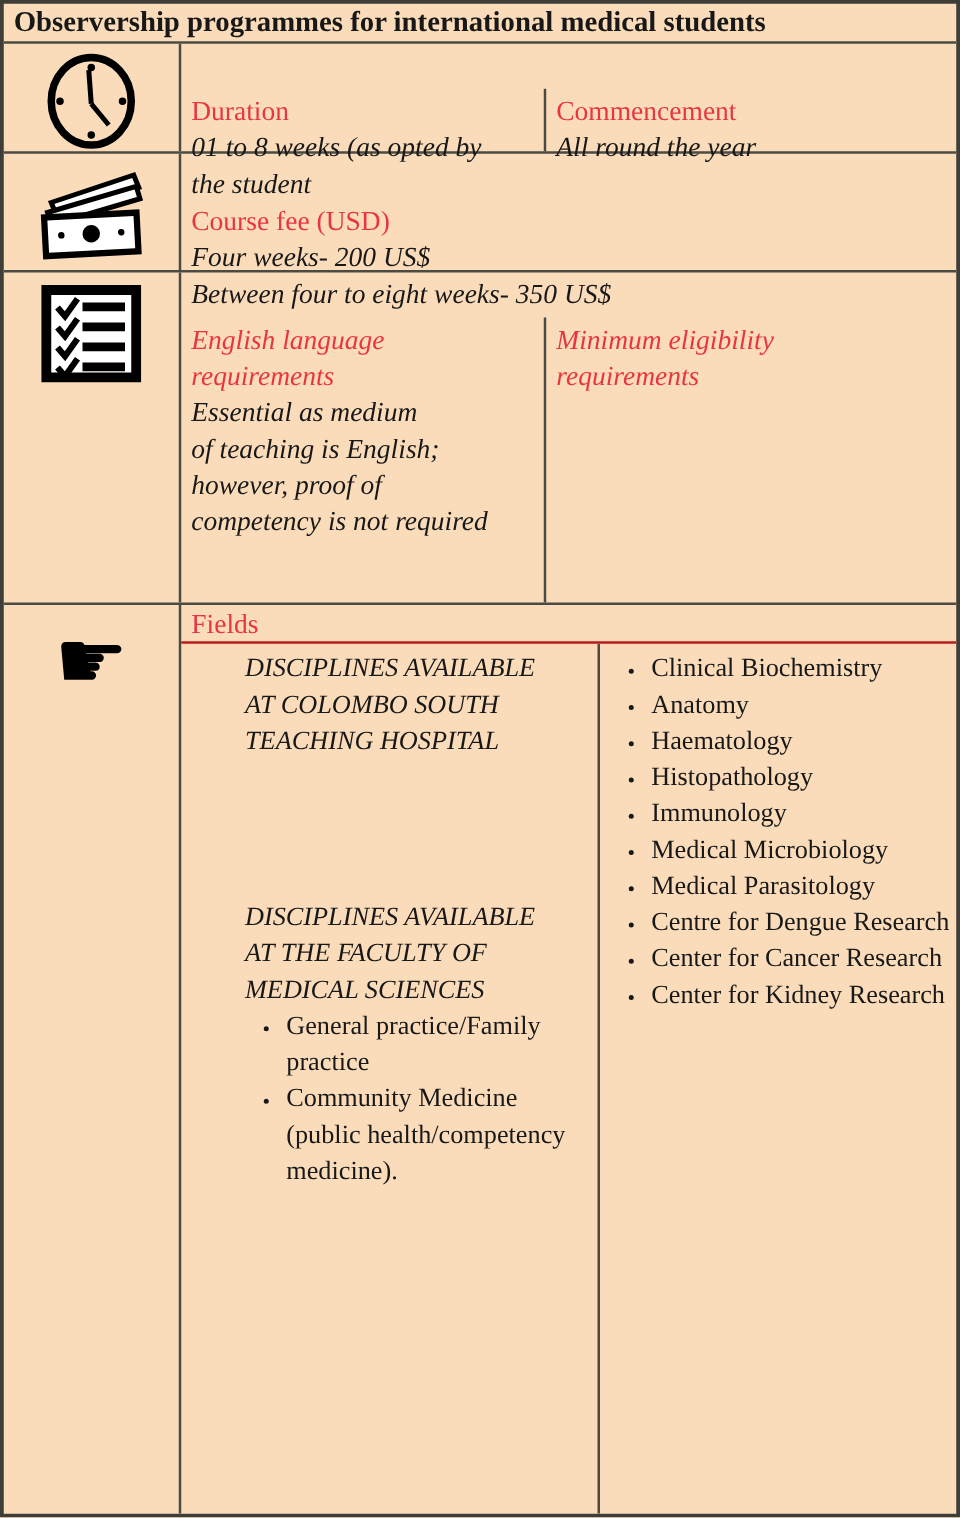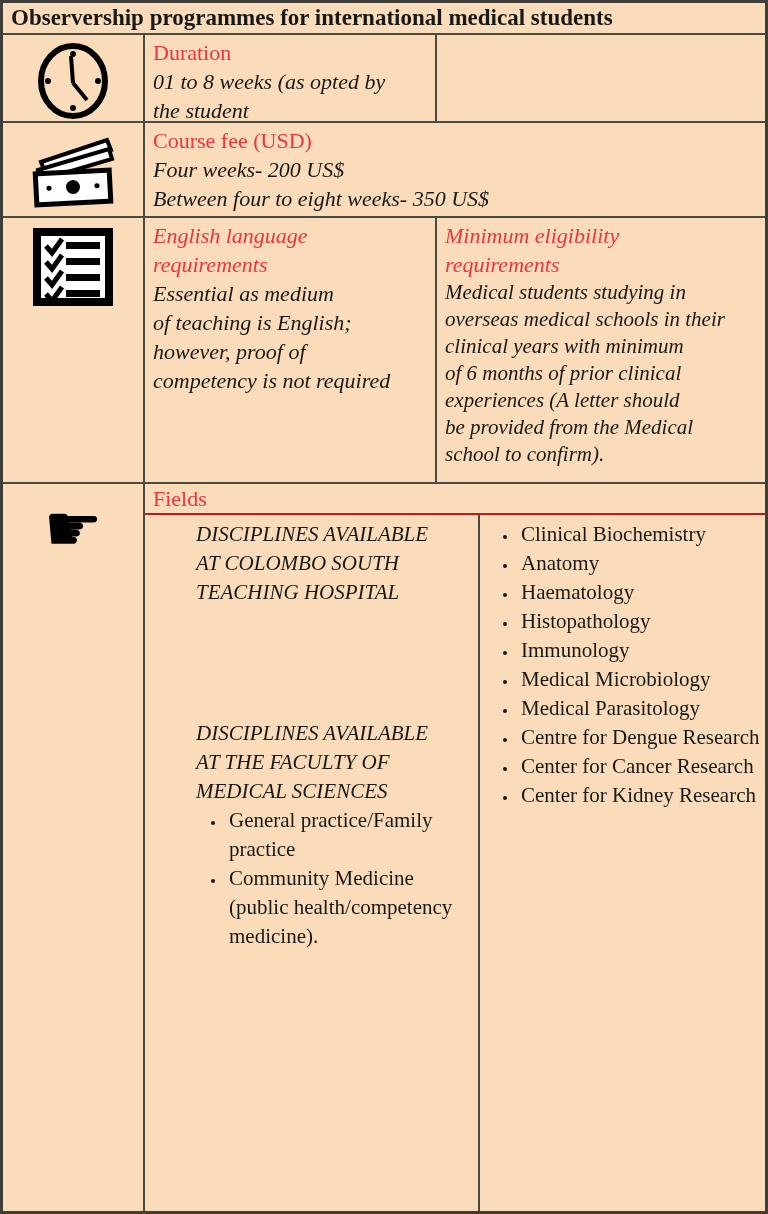--- a/index.html
+++ b/index.html
@@ -31,21 +31,21 @@
   .icon-cell {
     flex: 0 0 142px; width: 142px;
     border-right: 2px solid #4c4b43;
     display: flex; justify-content: center; align-items: flex-start;
   }
   .row-duration .icon-cell { padding-top: 6px; }
   .row-fee .icon-cell { padding-top: 9px; }
   .row-req .icon-cell { padding-top: 10px; }
   .row-fields .icon-cell { padding-top: 12px; }
 
-  .cell { padding: 3px 6px 0 8px; font-size: 22px; line-height: 29px; }
+  .cell { padding: 3px 6px 0 8px; font-size: 22px; line-height: 29px; margin-top: 36px; }
   .mid-cell { flex: 0 0 292px; width: 292px; border-right: 2px solid #4c4b43; }
   .right-cell { flex: 1 1 auto; }
   .wide-cell { flex: 1 1 auto; }
 
   .red { color: #e8363e; }
   .pre { white-space: pre-line; font-style: italic; }
 
   .row-req .right-cell .body { font-size: 21px; line-height: 27px; }
 
   .fields-wrap { flex: 1 1 auto; display: flex; flex-direction: column; }
@@ -85,20 +85,24 @@
         <circle cx="13" cy="40" r="3" fill="#000"></circle>
         <line x1="38" y1="42" x2="36" y2="15" stroke="#000" stroke-width="4"></line>
         <line x1="38" y1="42" x2="52" y2="59" stroke="#000" stroke-width="4"></line>
       </svg>
     </div>
     <div class="cell mid-cell">
       <div class="red">Duration</div>
       <div class="pre">01 to 8 weeks (as opted by
 the student</div>
     </div>
+    <div class="cell right-cell">
+      <div class="red">Commencement</div>
+      <div class="pre">All round the year</div>
+    </div>
   </div>
 
   <div class="row row-fee">
     <div class="icon-cell">
       <svg width="92" height="76" viewBox="0 0 92 76">
         <polygon points="14,30 80,8 84,18 18,40" fill="#fff" stroke="#000" stroke-width="4"></polygon>
         <polygon points="11,38 82,17 85,27 14,48" fill="#fff" stroke="#000" stroke-width="4"></polygon>
         <g transform="rotate(-3 46 55)">
           <rect x="9" y="40" width="74" height="31" fill="#fff" stroke="#000" stroke-width="5"></rect>
           <circle cx="46" cy="55" r="7" fill="#000"></circle>
@@ -136,27 +140,20 @@
       <div class="red pre">English language
 requirements</div>
       <div class="pre body">Essential as medium
 of teaching is English;
 however, proof of
 competency is not required</div>
     </div>
     <div class="cell right-cell">
       <div class="red pre">Minimum eligibility
 requirements</div>
-      <div class="pre body">Medical students studying in
-overseas medical schools in their
-clinical years with minimum
-of 6 months of prior clinical
-experiences (A letter should
-be provided from the Medical
-school to confirm).</div>
     </div>
   </div>
 
   <div class="row row-fields">
     <div class="icon-cell">
       <span class="hand-glyph">☛</span>
     </div>
     <div class="fields-wrap">
       <div class="fields-label-band red">Fields</div>
       <div class="fields-cols">

